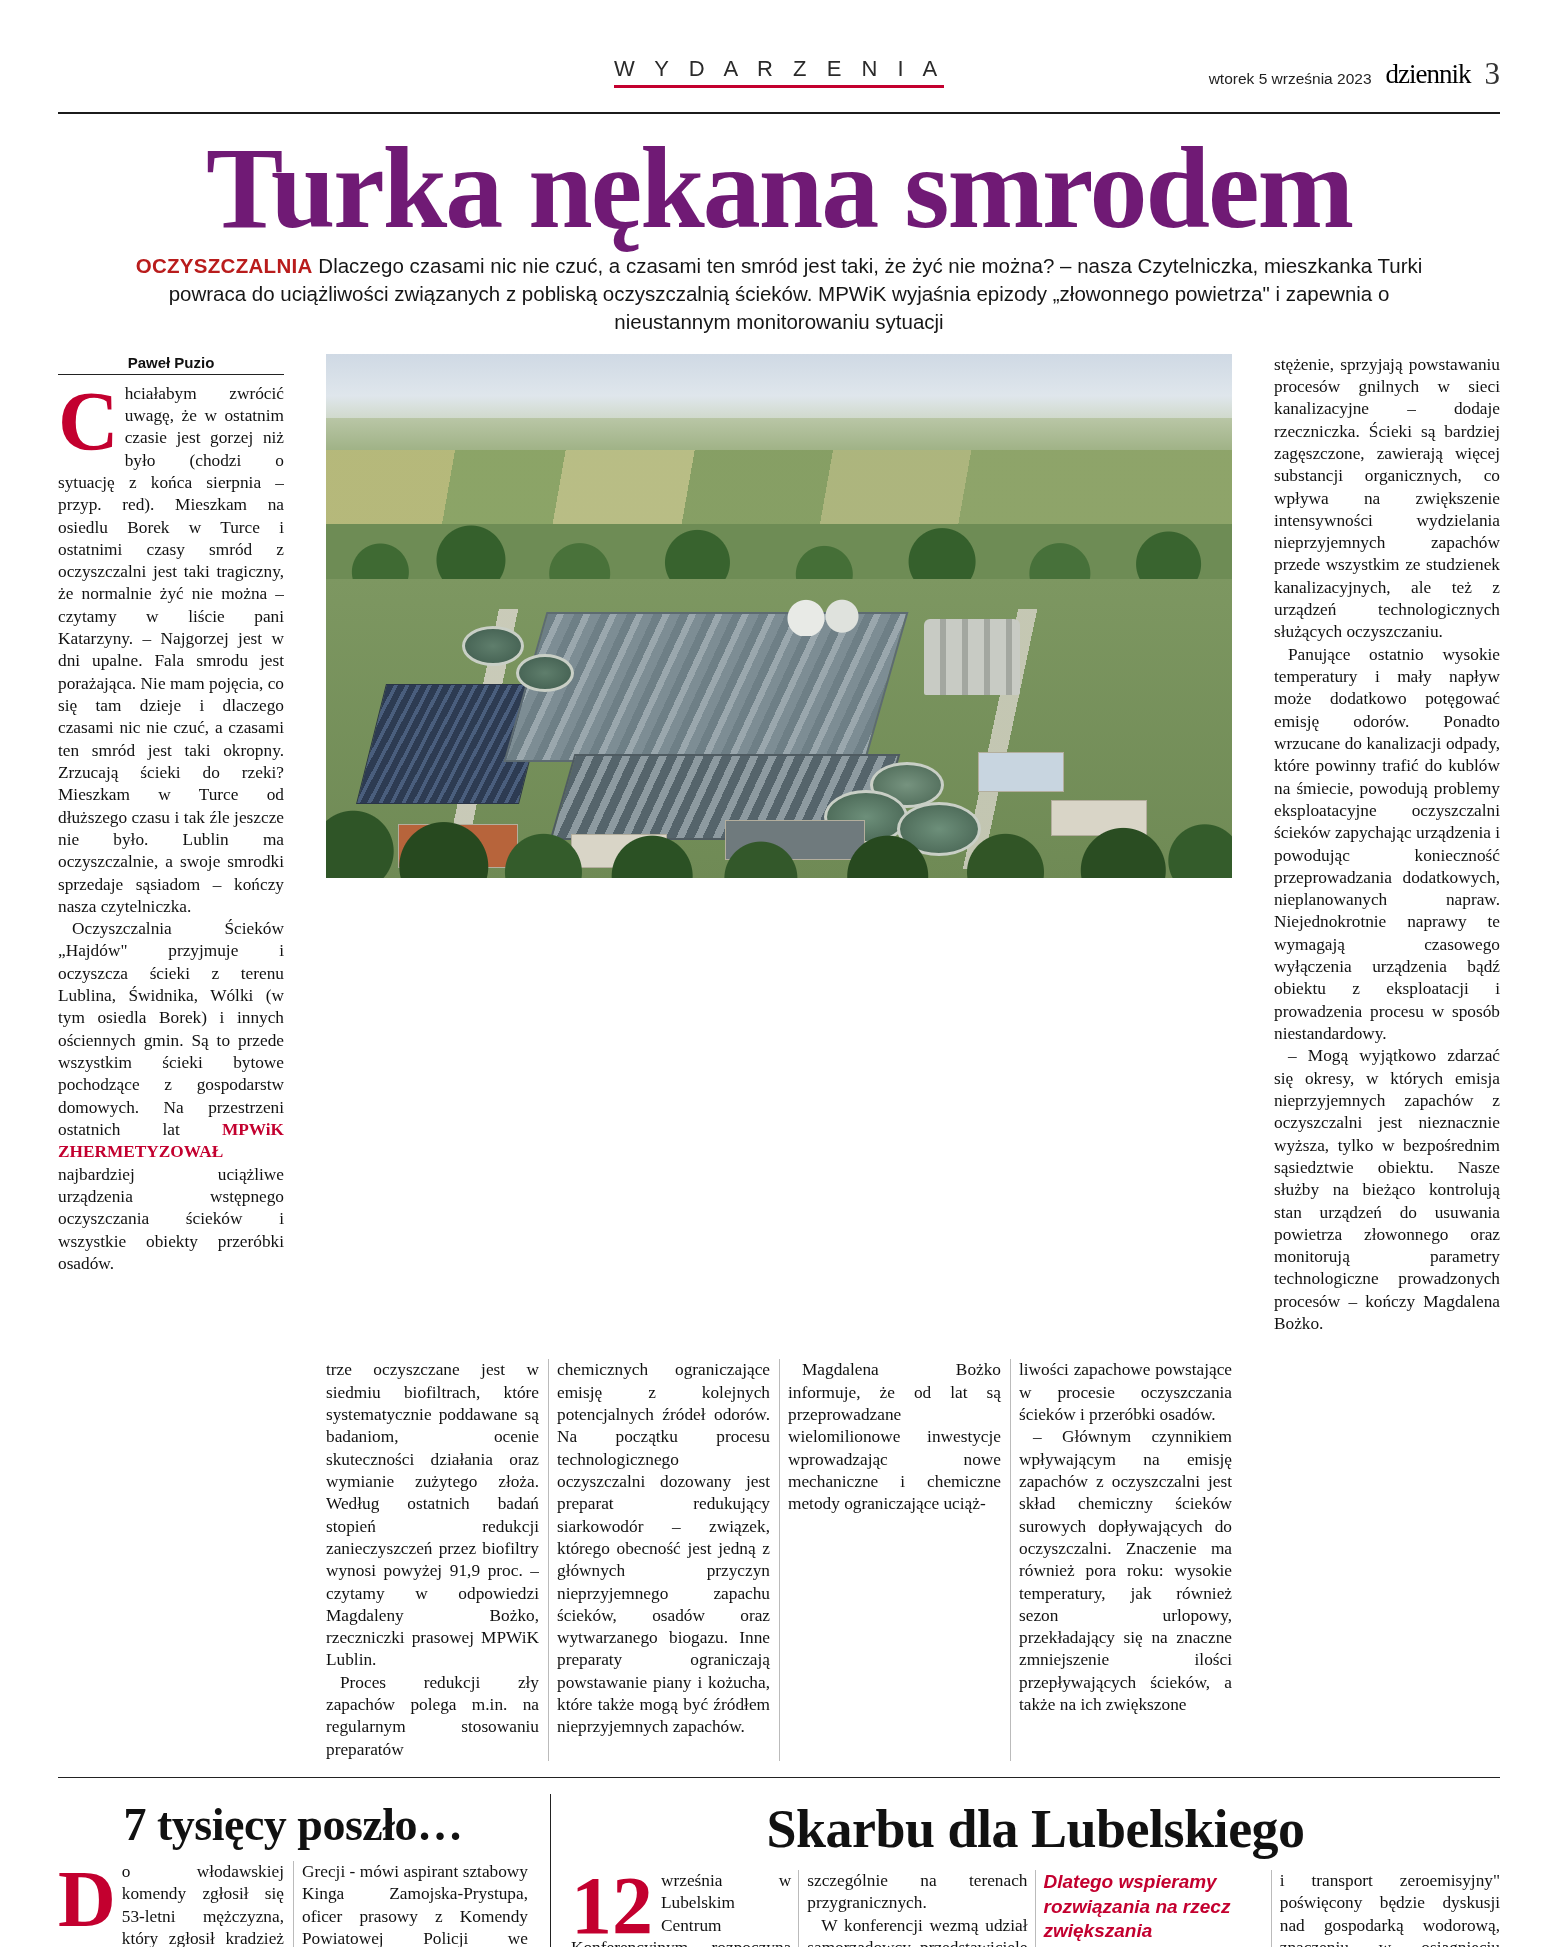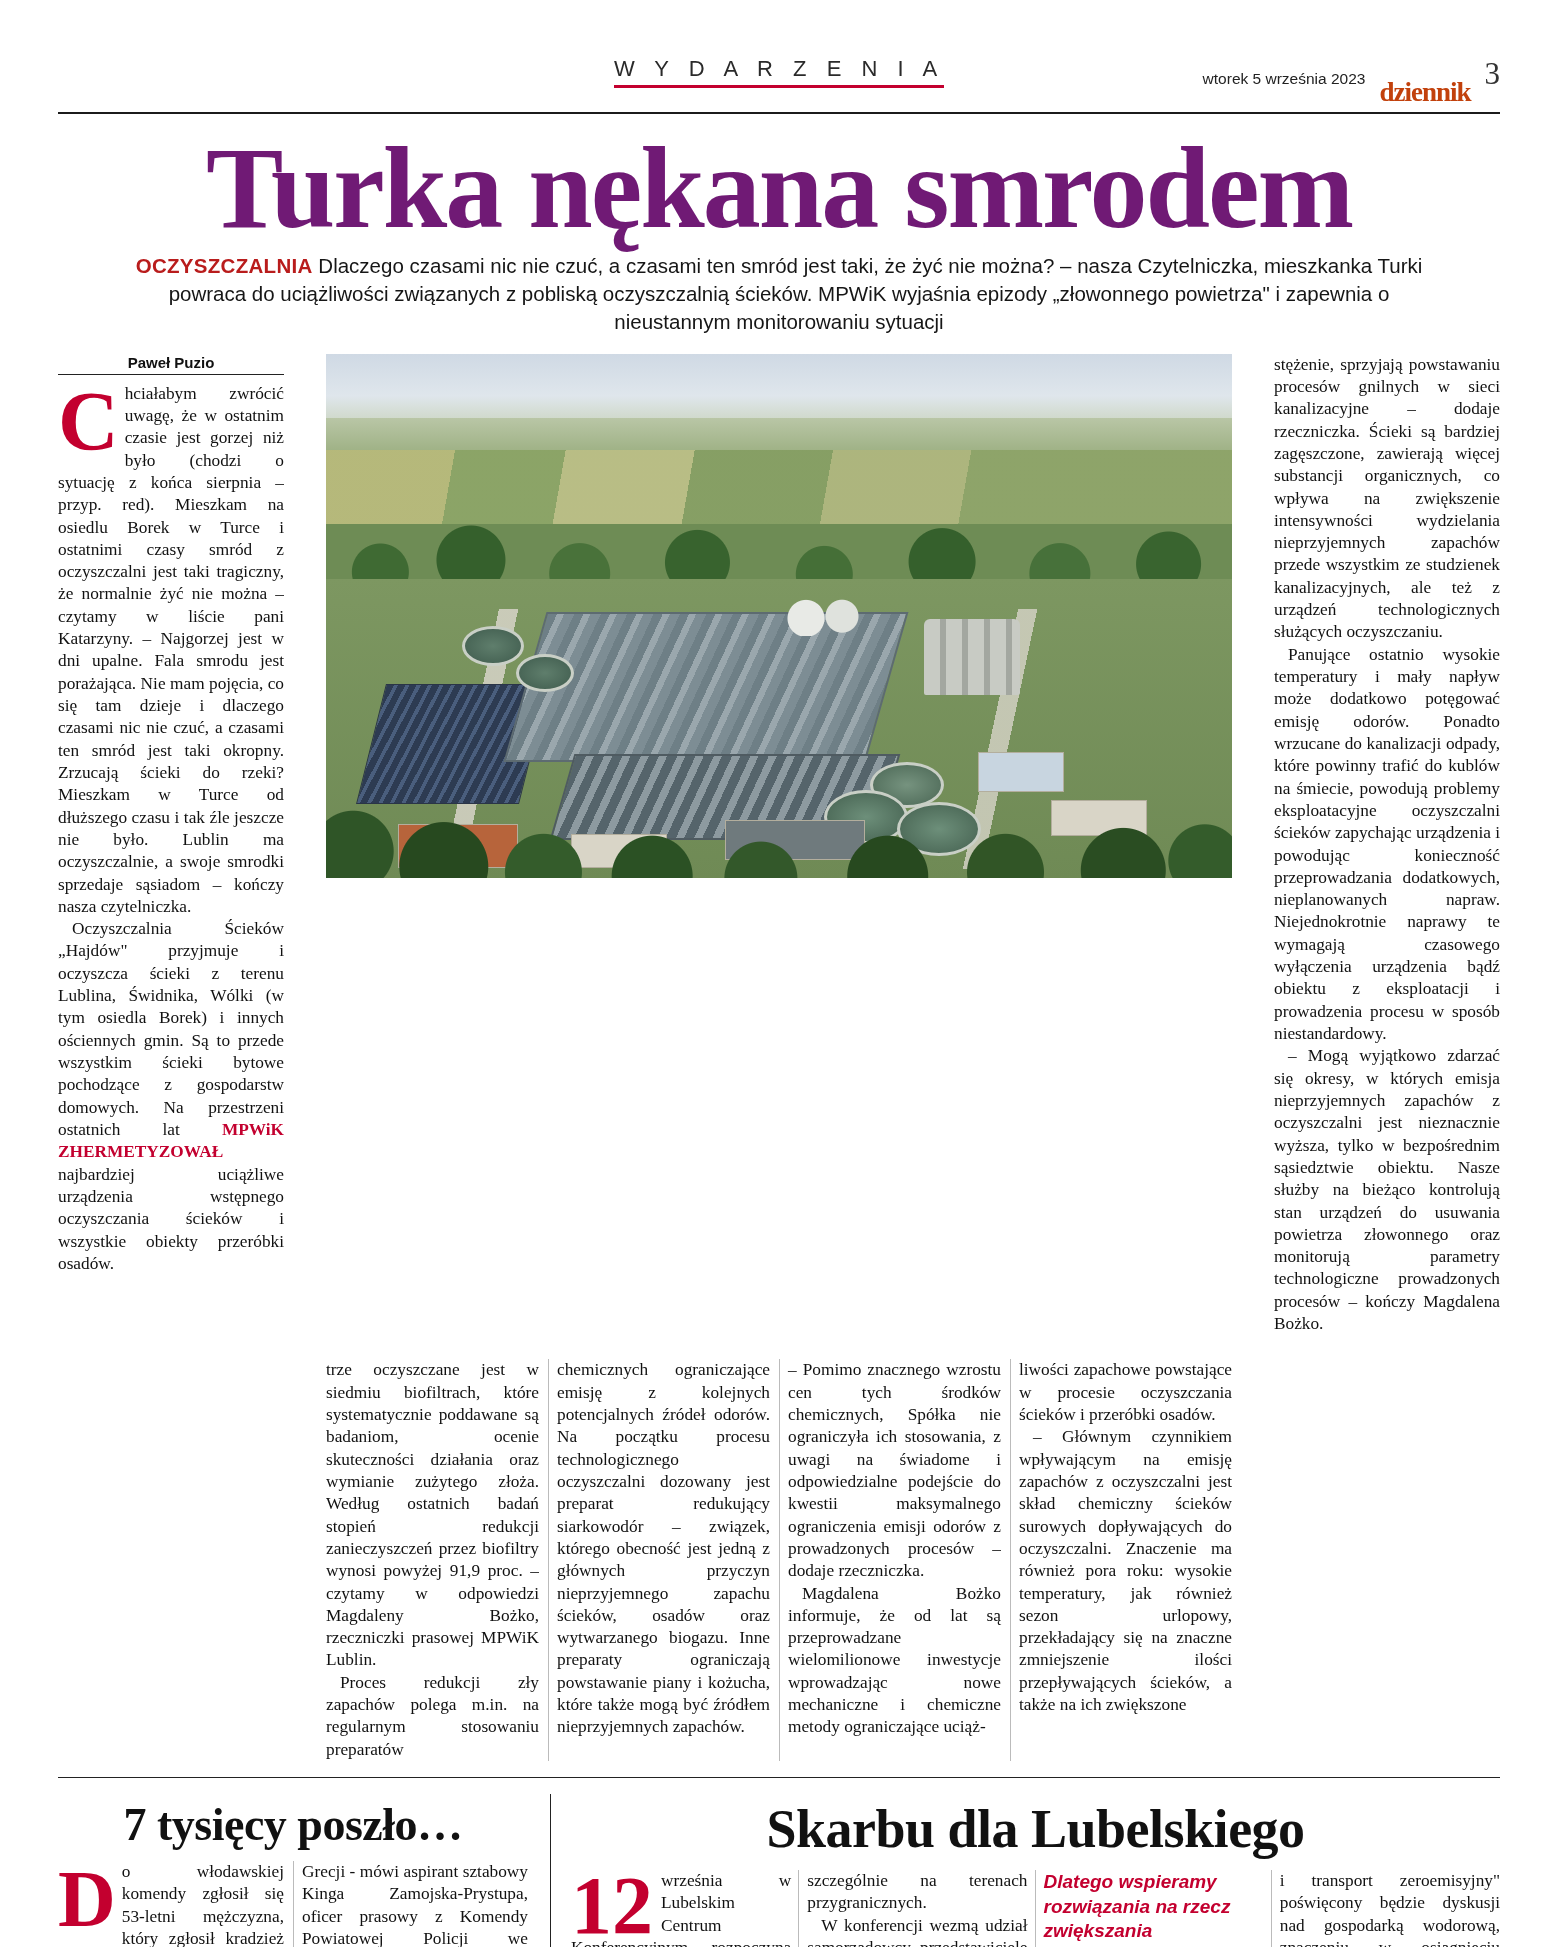--- a/index.html
+++ b/index.html
@@ -24,21 +24,21 @@
   .masthead-left { width:33%; }
   .masthead-center { flex:1; text-align:center; }
   .masthead-right { width:33%; text-align:right; display:flex; align-items:flex-end; justify-content:flex-end; gap:14px; }
   .section-kicker {
     font-family:"Liberation Sans", sans-serif;
     font-size:22px; letter-spacing:7px; color:#2a2a2a; font-weight:400;
     display:inline-block; padding-bottom:3px;
     border-bottom:3px solid #c3002f;
   }
   .date-text { font-family:"Liberation Sans", sans-serif; font-size:15.5px; color:#222; }
-  .brand { font-family:"Liberation Serif", serif; font-weight:bold; font-size:27px; color:#c2410c; letter-spacing:-1px; position:relative; top:20px;}
+  .brand { font-family:"Liberation Serif", serif; font-weight:normal; font-size:27px; color:#000000; letter-spacing:-1px; position:relative; top:2px;}
   .pagenum { font-family:"Liberation Serif", serif; font-size:31px; color:#333; position:relative; top:4px;}
 
   
   h1.headline {
     font-family:"Liberation Serif", serif;
     font-weight:bold;
     font-size:116px;
     line-height:1.0;
     text-align:center;
     margin:16px 0 6px 0;
@@ -254,21 +254,20 @@
     <div></div>
     <div class="lower-main">
       <div class="col">
         <p class="noindent">trze oczyszczane jest w siedmiu biofiltrach, które systematycznie poddawane są badaniom, ocenie skuteczności działania oraz wymianie zużytego złoża. Według ostatnich badań stopień redukcji zanieczyszczeń przez biofiltry wynosi powyżej 91,9 proc. – czytamy w odpowiedzi Magdaleny Bożko, rzeczniczki prasowej MPWiK Lublin.</p>
         <p>Proces redukcji zły zapachów polega m.in. na regularnym stosowaniu preparatów</p>
       </div>
       <div class="col sep-v">
         <p class="noindent">chemicznych ograniczające emisję z kolejnych potencjalnych źródeł odorów. Na początku procesu technologicznego oczyszczalni dozowany jest preparat redukujący siarkowodór – związek, którego obecność jest jedną z głównych przyczyn nieprzyjemnego zapachu ścieków, osadów oraz wytwarzanego biogazu. Inne preparaty ograniczają powstawanie piany i kożucha, które także mogą być źródłem nieprzyjemnych zapachów.</p>
       </div>
       <div class="col sep-v">
-        <p class="noindent">– Pomimo znacznego wzrostu cen tych środków chemicznych, Spółka nie ograniczyła ich stosowania, z uwagi na świadome i odpowiedzialne podejście do kwestii maksymalnego ograniczenia emisji odorów z prowadzonych procesów – dodaje rzeczniczka.</p>
         <p>Magdalena Bożko informuje, że od lat są przeprowadzane wielomilionowe inwestycje wprowadzając nowe mechaniczne i chemiczne metody ograniczające uciąż-</p>
       </div>
       <div class="col sep-v">
         <p class="noindent">liwości zapachowe powstające w procesie oczyszczania ścieków i przeróbki osadów.</p>
         <p>– Głównym czynnikiem wpływającym na emisję zapachów z oczyszczalni jest skład chemiczny ścieków surowych dopływających do oczyszczalni. Znaczenie ma również pora roku: wysokie temperatury, jak również sezon urlopowy, przekładający się na znaczne zmniejszenie ilości przepływających ścieków, a także na ich zwiększone</p>
       </div>
     </div>
     <div></div>
   </div>
 

